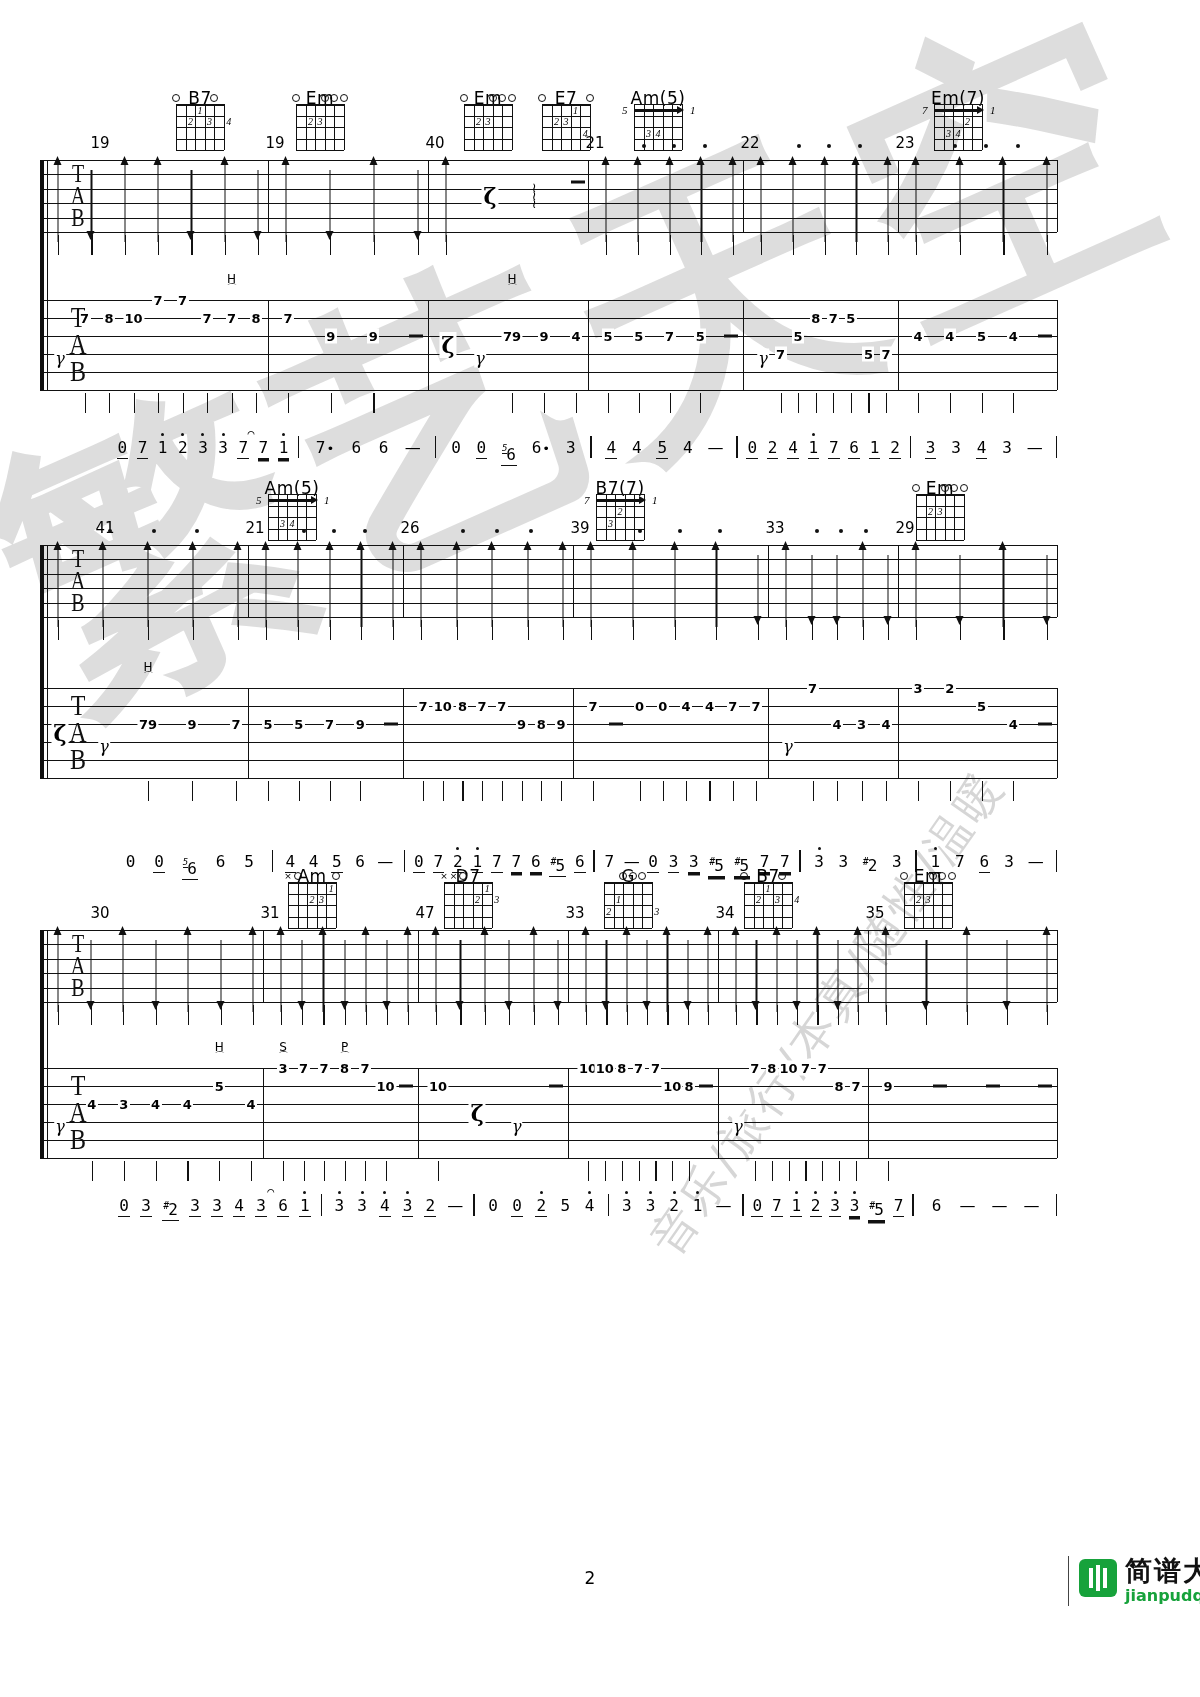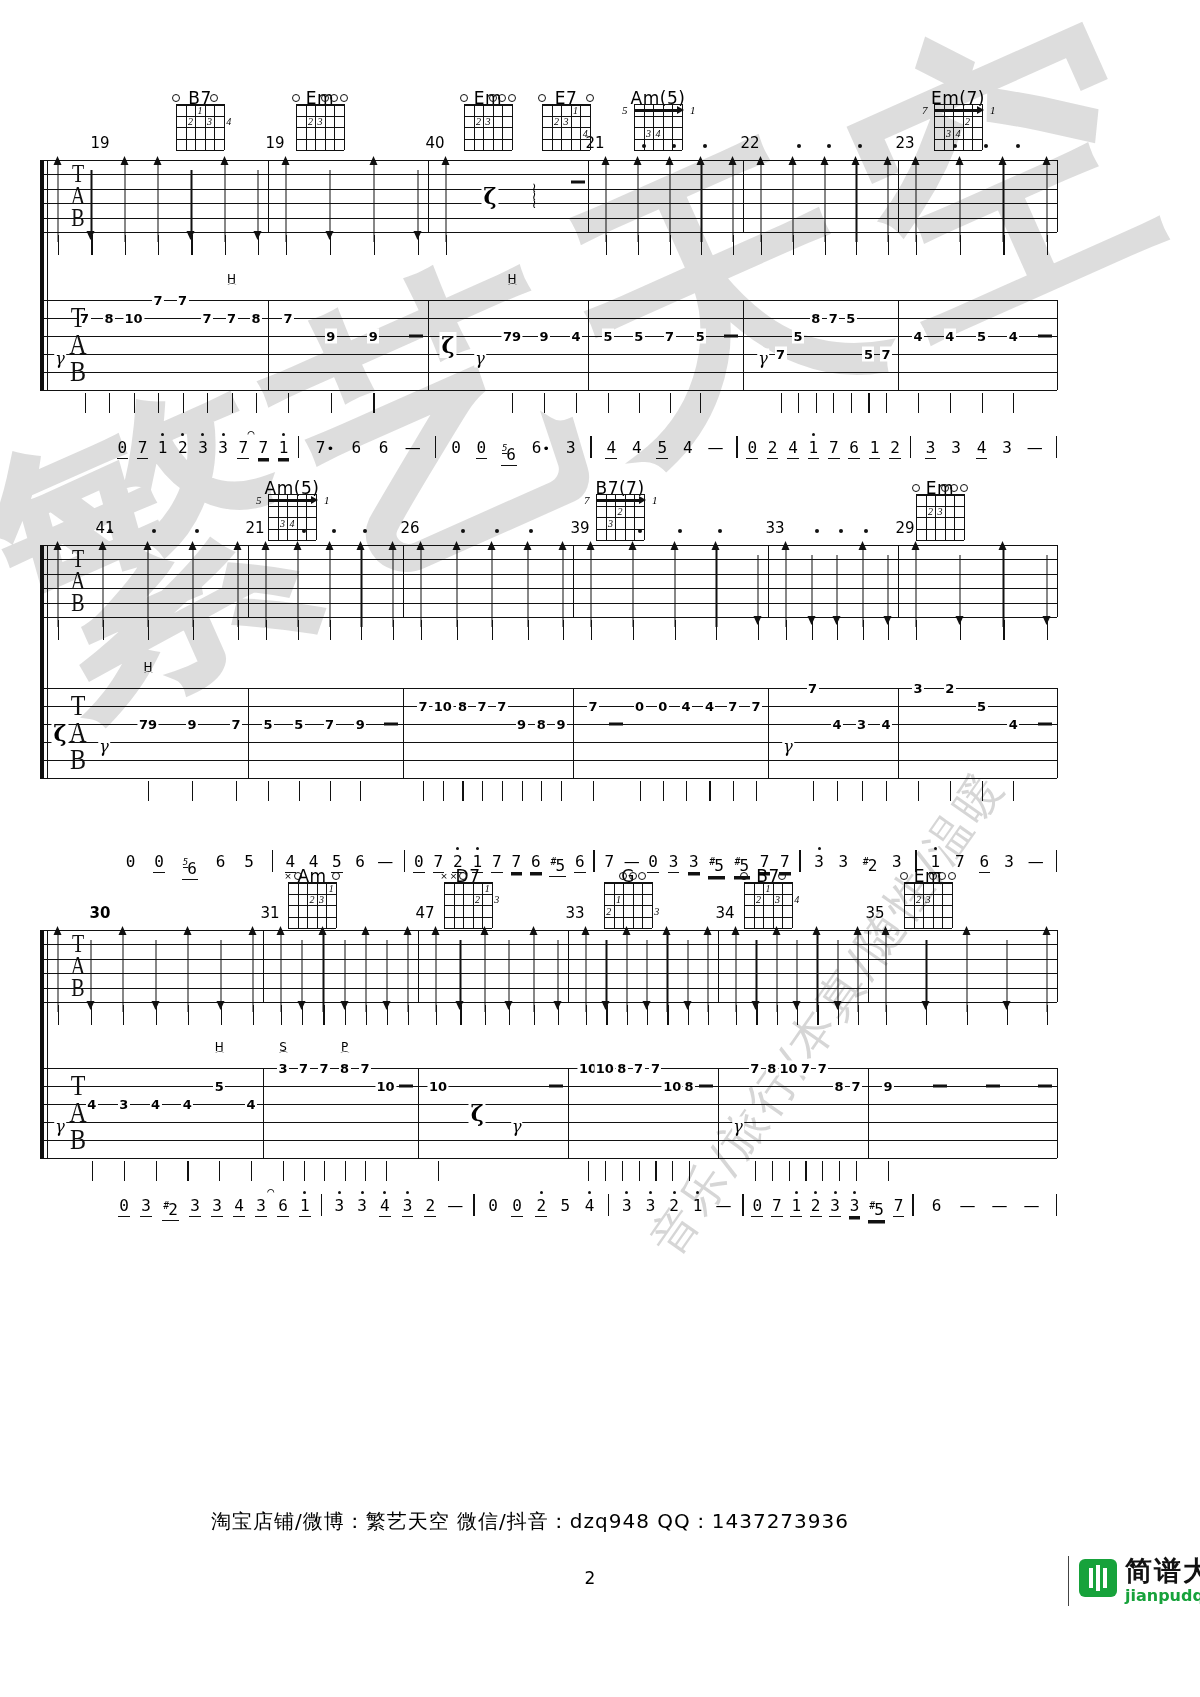--- a/index.html
+++ b/index.html
@@ -910,21 +910,21 @@
       <div class="vline" style="left: 418px; top: 930px; height: 72px;"></div>
       <div class="vline" style="left: 418px; top: 1068px; height: 90px;"></div>
       <div class="vline" style="left: 568px; top: 930px; height: 72px;"></div>
       <div class="vline" style="left: 568px; top: 1068px; height: 90px;"></div>
       <div class="vline" style="left: 718px; top: 930px; height: 72px;"></div>
       <div class="vline" style="left: 718px; top: 1068px; height: 90px;"></div>
       <div class="vline" style="left: 868px; top: 930px; height: 72px;"></div>
       <div class="vline" style="left: 868px; top: 1068px; height: 90px;"></div>
       <div class="vline" style="left: 1057px; top: 930px; height: 72px;"></div>
       <div class="vline" style="left: 1057px; top: 1068px; height: 90px;"></div>
-      <div class="mnum" style="left: 100px; top: 922px; font-weight: bold;">30</div>
+      <div class="mnum" style="left: 100px; top: 922px;">30</div>
       <div class="mnum" style="left: 270px; top: 922px;">31</div>
       <div class="mnum" style="left: 425px; top: 922px;">47</div>
       <div class="mnum" style="left: 575px; top: 922px;">33</div>
       <div class="mnum" style="left: 725px; top: 922px;">34</div>
       <div class="mnum" style="left: 875px; top: 922px;">35</div>
       <div class="chname" style="left: 312px; top: 866px;">Am</div>
       <div class="chgrid" style="left: 288px; top: 882px; width: 48px; height: 46px;">
         <div class="gl" style="left: 0px; top: 0px; width: 1px; height: 46px;"></div>
         <div class="gl" style="left: 9.6px; top: 0px; width: 1px; height: 46px;"></div>
         <div class="gl" style="left: 19.2px; top: 0px; width: 1px; height: 46px;"></div>
@@ -1338,21 +1338,20 @@
         <div class="jbar"></div>
         <div class="jm" style="flex: 1.6 1 0%;">
           <span class="jt">6</span>
           <span class="jdash">—</span>
           <span class="jdash">—</span>
           <span class="jdash">—</span>
         </div>
         <div class="jbar"></div>
       </div>
     </div>
-  <div class="footer" style="top:1508px;">淘宝店铺/微博：繁艺天空    微信/抖音：dzq948    QQ：1437273936</div>
   <div class="pagenum" style="top:1568px;">2</div>
   <div class="logo" style="left:1068px;top:1556px;">
     <span class="logo-icon">
         <i></i>
         <i></i>
         <i></i>
       </span>
     <span class="logo-text">
       <span class="logo-title">简谱大全</span>
       <span class="logo-url">jianpudq.com</span>

